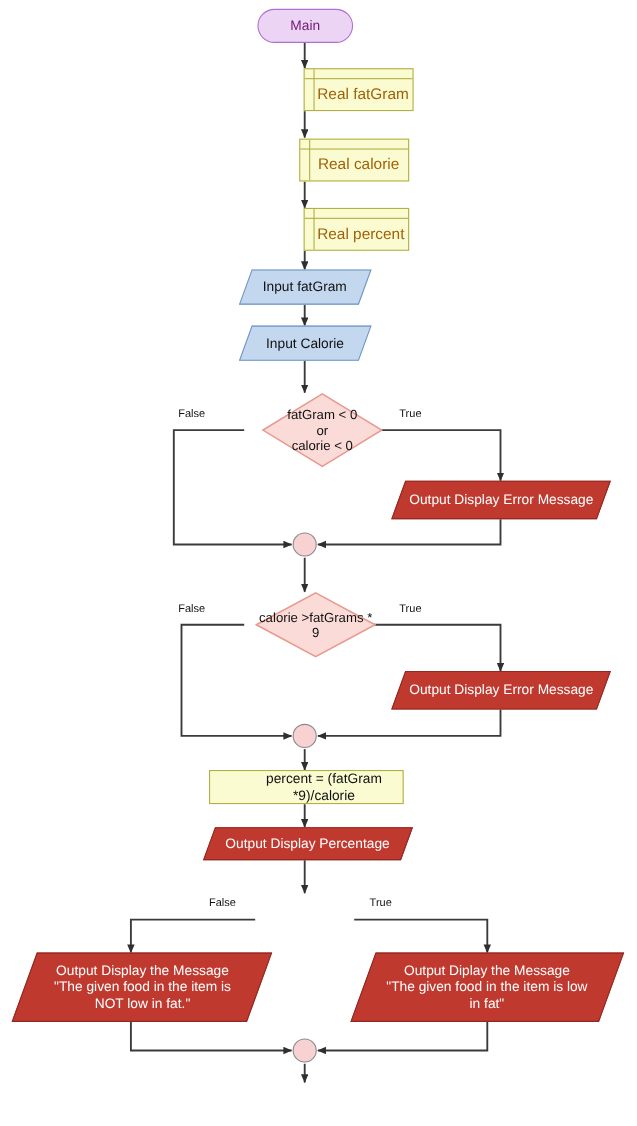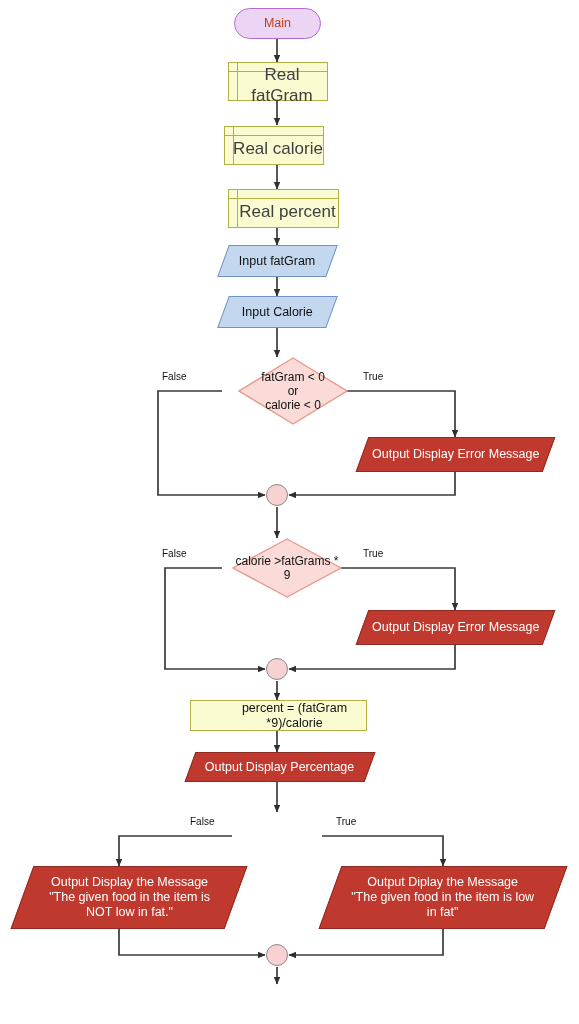--- a/index.html
+++ b/index.html
@@ -33,30 +33,31 @@
     justify-content: center;
     text-align: center;
     line-height: 1.18;
   }
 
   
   .terminal {
     background: #ecd4f5;
     border: 1.3px solid #b06fd0;
     border-radius: 999px;
-    color: #c2410c;
+    color: #701a75;
     font-size: 12.5px;
   }
 
   
   .declare {
     background: #fbfbd2;
     border: 1.2px solid #b0b045;
-    color: #404040;
-    font-size: 17px;
+    color: #a16207;
+    font-size: 14px;
+    margin-left: 48px;
   }
   .declare .frame-v {
     position: absolute;
     left: 8px;
     top: 0;
     bottom: 0;
     width: 0;
     border-left: 1.2px solid #b0b045;
   }
   .declare .frame-h {
@@ -198,21 +199,21 @@
     <span class="frame-h"></span>
     <span class="dlabel">Real fatGram</span>
   </div>
 
   <div class="node declare" style="left:224px; top:126px; width:100px; height:39px;">
     <span class="frame-v"></span>
     <span class="frame-h"></span>
     <span class="dlabel">Real calorie</span>
   </div>
 
-  <div class="node declare" style="left:228px; top:189px; width:111px; height:39px;">
+  <div class="node declare" style="left:228px; top:189px; width:96px; height:39px;">
     <span class="frame-v"></span>
     <span class="frame-h"></span>
     <span class="dlabel">Real percent</span>
   </div>
 
   <div class="node io-in" style="left:223px; top:245px; width:109px; height:32px;">
     <span>Input fatGram</span>
   </div>
 
   <div class="node io-in" style="left:223px; top:296px; width:109px; height:32px;">

